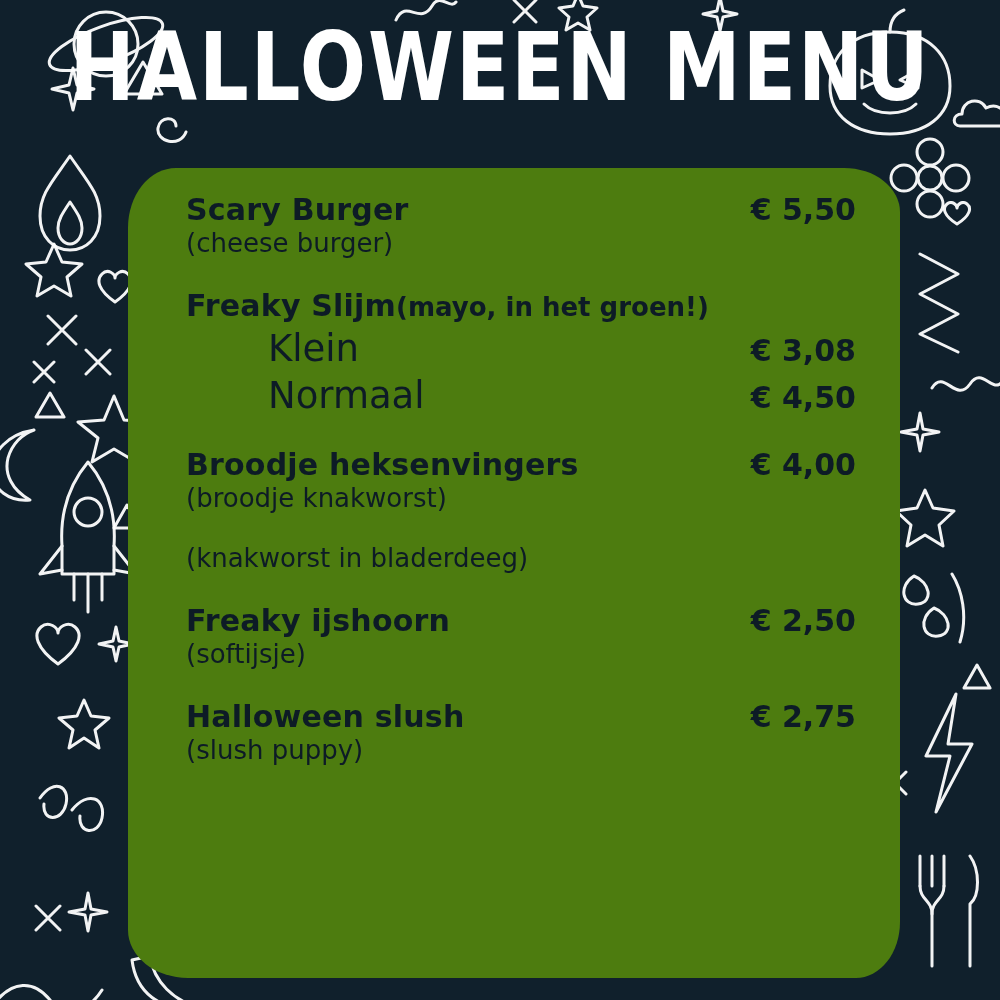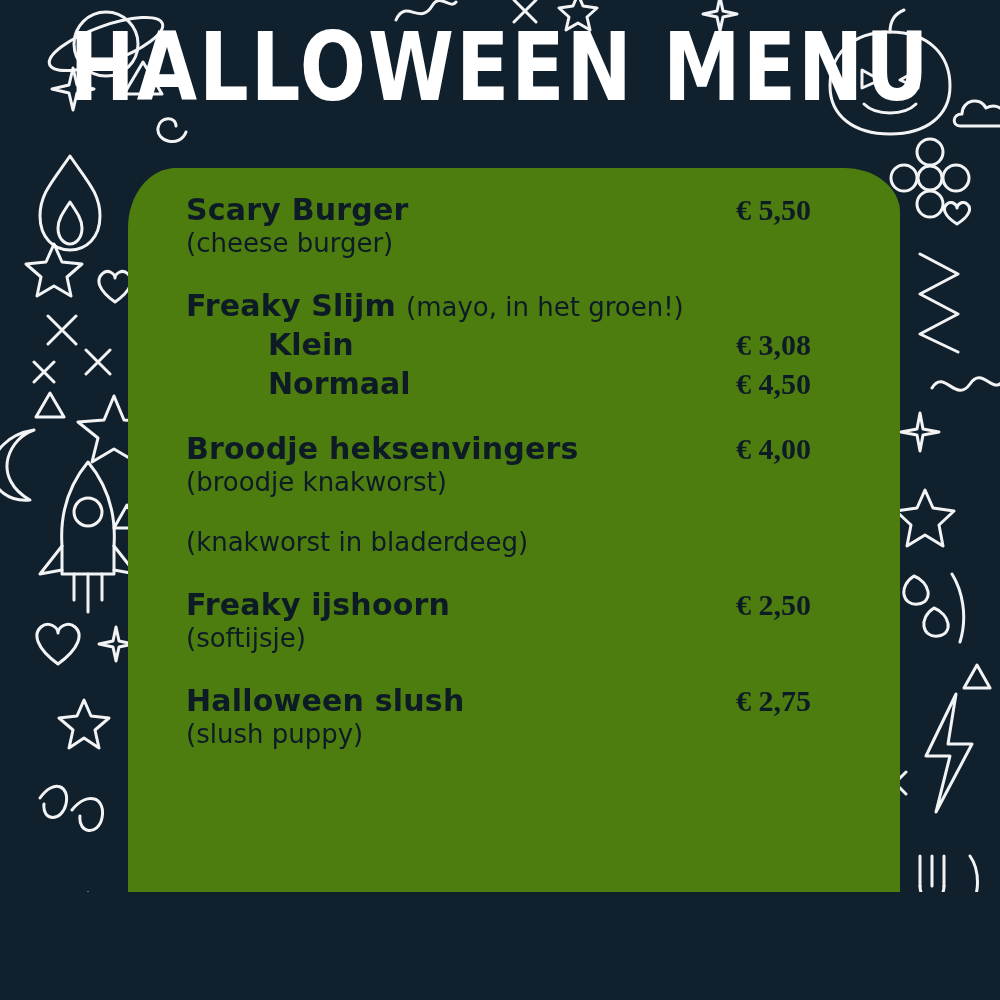--- a/index.html
+++ b/index.html
@@ -12,21 +12,21 @@
   }
   body {
     background: #10202c;
     font-family: "DejaVu Sans", sans-serif;
     position: relative;
   }
 
   .poster {
     position: relative;
     width: 1000px;
-    height: 892px;
+    height: 1000px;
     background: #10202c;
     overflow: hidden;
   }
 
   
   .doodles {
     position: absolute;
     inset: 0;
     z-index: 1;
     pointer-events: none;
@@ -103,53 +103,53 @@
     color: #0d1b26;
     font-size: 30px;
     font-weight: bold;
     letter-spacing: 0.2px;
     white-space: nowrap;
   }
 
   .inline-note {
     color: #0d1b26;
     font-size: 26px;
-    font-weight: normal;
-    margin-left: 10px;
+    font-weight: bold;
+    margin-left: 0;
     white-space: nowrap;
   }
 
   .price {
     color: #0d1b26;
     font-size: 30px;
     font-weight: bold;
     white-space: nowrap;
+    text-align: right;
     min-width: 140px;
     padding-left: 20px;
-    font-family: Liberation Serif, serif;
   }
 
   .sub {
     color: #0d1b26;
     font-size: 26px;
     font-weight: normal;
     margin-top: 1px;
   }
 
   .option-row {
     display: flex;
     align-items: baseline;
     justify-content: space-between;
     padding-left: 82px;
     margin-top: 4px;
   }
   .option-name {
     color: #0d1b26;
-    font-size: 30px;
-    font-weight: bold;
+    font-size: 37px;
+    font-weight: normal;
     white-space: nowrap;
   }
 </style>
 </head>
 <body>
 
 <div class="poster">
 
   <div class="doodles">
 

